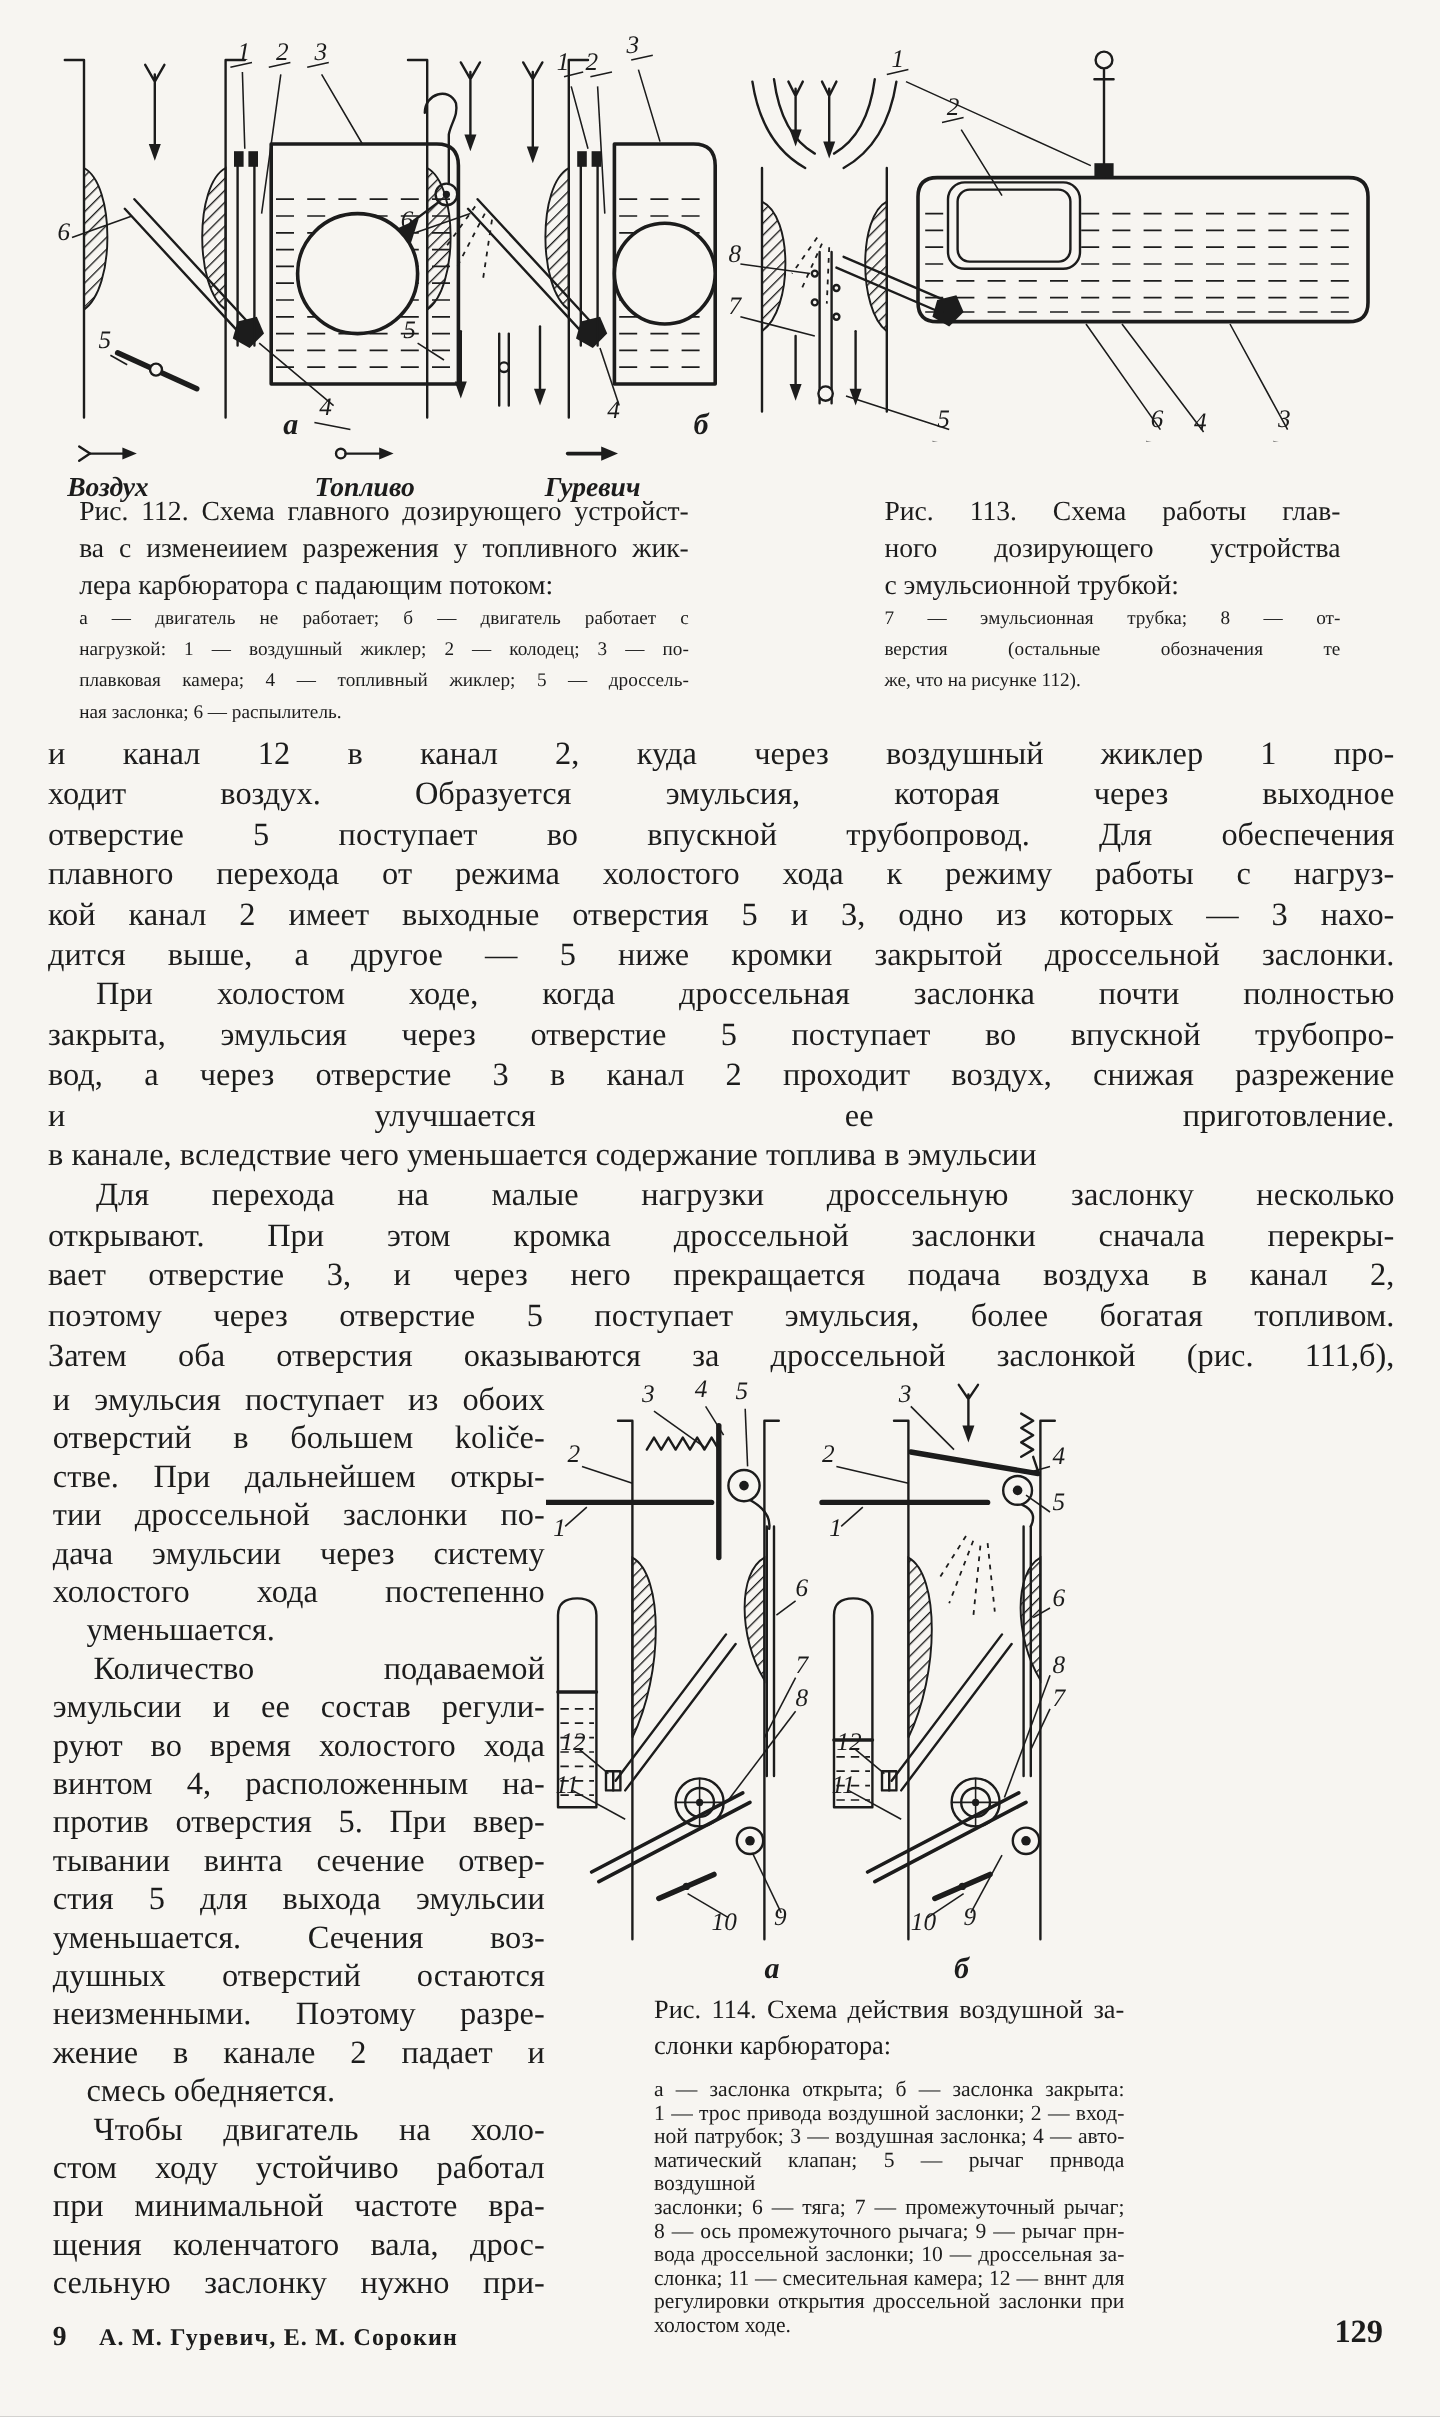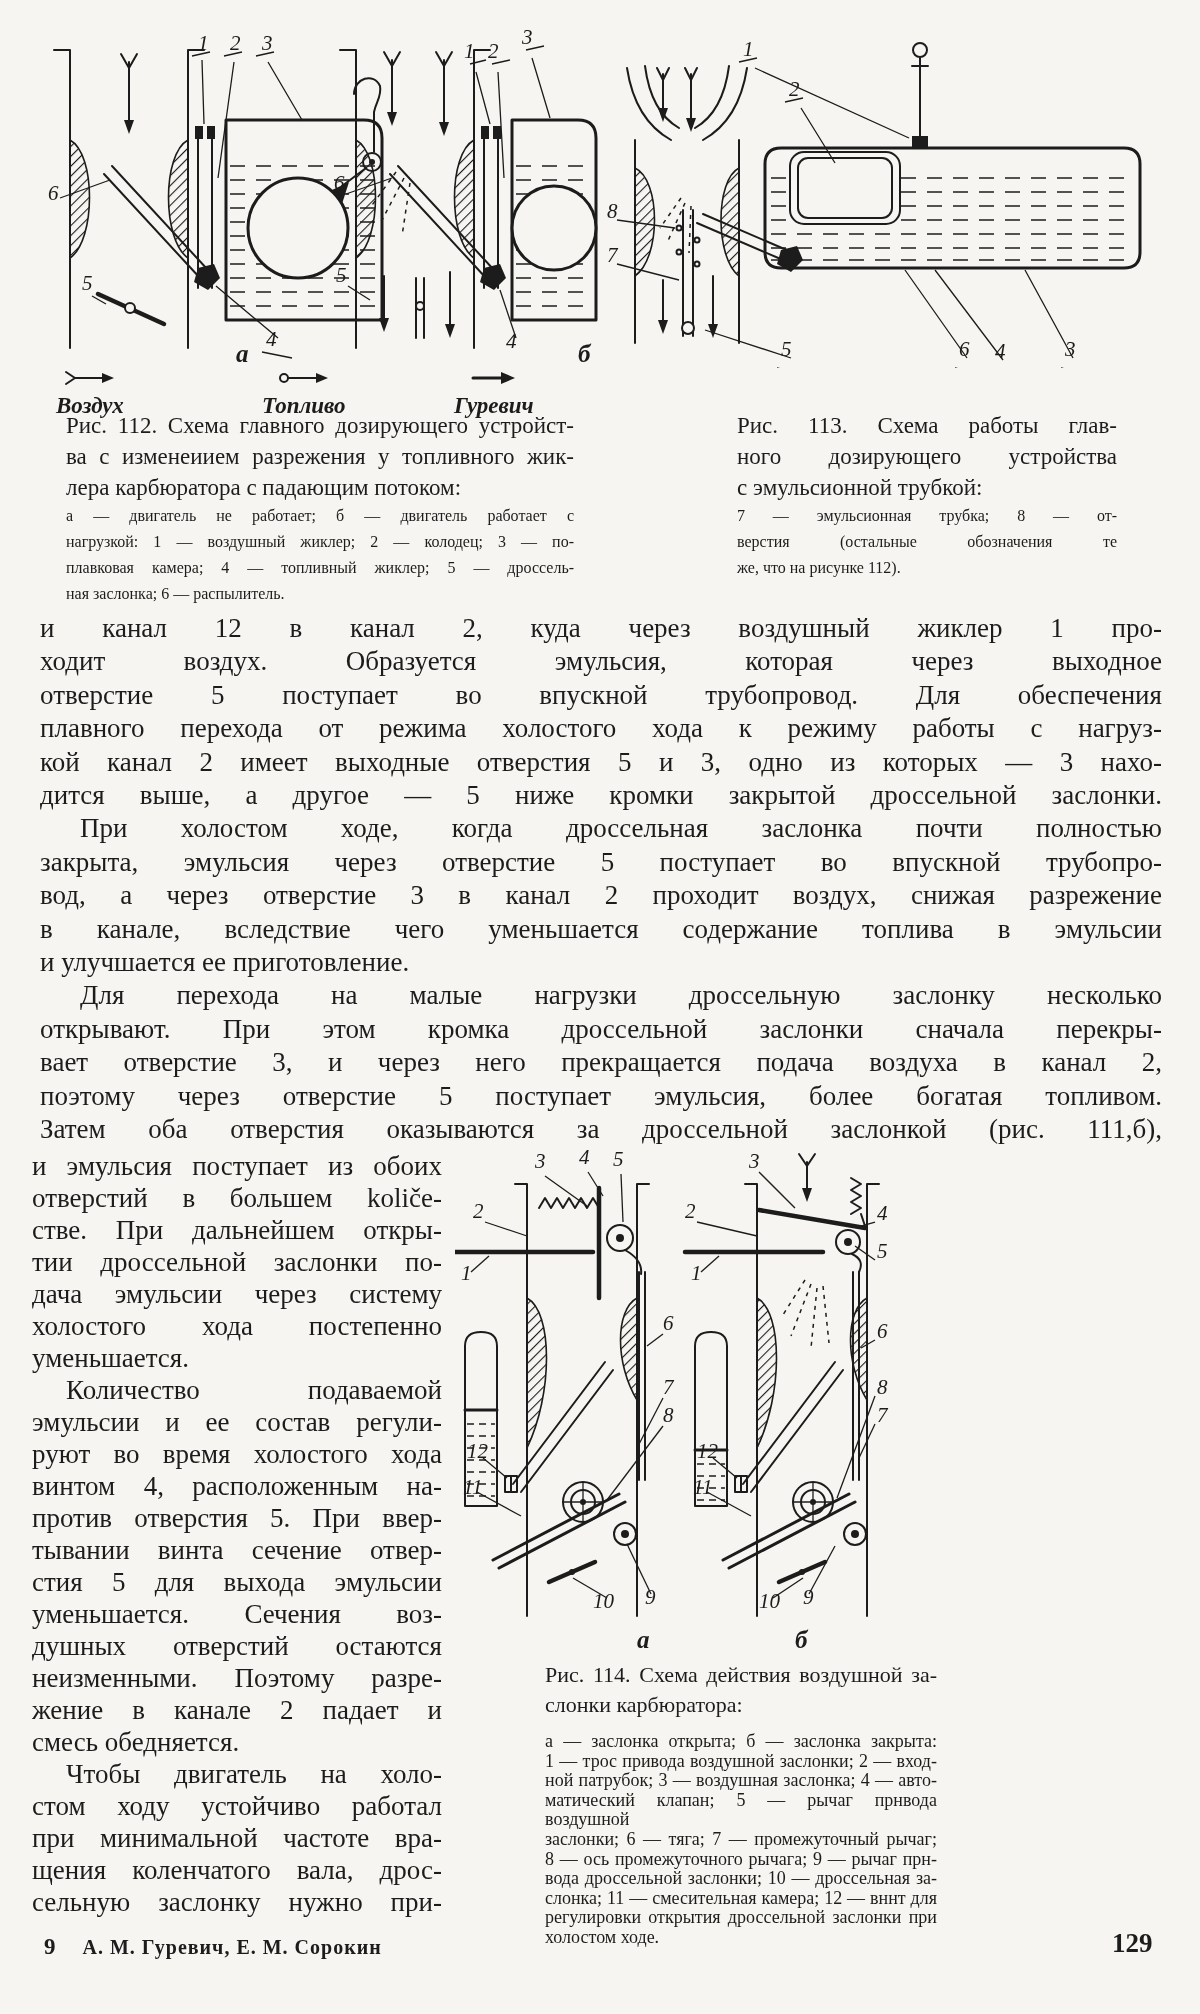--- a/index.html
+++ b/index.html
@@ -2,25 +2,25 @@
 <html><head>
 <meta charset="utf-8">
 <title>Document</title>
 <style>
   html,body{margin:0;padding:0;background:#9a9a9a;}
   .page{position:relative;width:1200px;height:2014px;background:#f7f5f1;color:#1c1c1c;
         font-family:"Liberation Serif",serif;overflow:hidden;}
   .abs{position:absolute;}
   .tl{text-align:justify;text-align-last:justify;}
   #body-wide{left:40px;top:612px;width:1122px;font-size:27px;line-height:33.4px;}
-  #body-col{left:32px;top:1150px;width:410px;font-size:27px;line-height:32px;}
+  #body-col{left:44px;top:1150px;width:410px;font-size:27px;line-height:32px;}
   #body-wide .tl:nth-child(7),#body-wide .tl:nth-child(12){text-indent:40px;}
   #body-wide .tl:nth-child(11){text-align-last:left;}
   #body-col .tl:nth-child(8),#body-col .tl:nth-child(20){text-indent:34px;}
-  #body-col .tl:nth-child(7),#body-col .tl:nth-child(19){text-align-last:left;}
+  #body-col .tl:nth-child(7),#body-col .tl:nth-child(19){text-align-last:left;margin-left:28px;}
   .cap-title{font-size:23px;line-height:31px;}
   .cap-title .tl:last-child{text-align-last:left;}
   .cap-small{margin-top:0;font-size:16px;line-height:26px;}
   .cap-small .tl:last-child{text-align-last:left;}
   #cap112{left:66px;top:410px;width:508px;}
   #cap113{left:737px;top:410px;width:380px;}
   #cap114{left:545px;top:1660px;width:392px;}
   #cap114 .cap-title{font-size:22px;line-height:30px;}
   #cap114 .cap-small{margin-top:12px;font-size:18px;line-height:19.6px;}
   #legend{left:50px;top:370px;width:600px;height:36px;}
@@ -278,22 +278,22 @@
   <div id="body-wide" class="abs">
       <div class="tl">и канал 12 в канал 2, куда через воздушный жиклер 1 про-</div>
       <div class="tl">ходит воздух. Образуется эмульсия, которая через выходное</div>
       <div class="tl">отверстие 5 поступает во впускной трубопровод. Для обеспечения</div>
       <div class="tl">плавного перехода от режима холостого хода к режиму работы с нагруз-</div>
       <div class="tl">кой канал 2 имеет выходные отверстия 5 и 3, одно из которых — 3 нахо-</div>
       <div class="tl">дится выше, а другое — 5 ниже кромки закрытой дроссельной заслонки.</div>
       <div class="tl">При холостом ходе, когда дроссельная заслонка почти полностью</div>
       <div class="tl">закрыта, эмульсия через отверстие 5 поступает во впускной трубопро-</div>
       <div class="tl">вод, а через отверстие 3 в канал 2 проходит воздух, снижая разрежение</div>
+      <div class="tl">и улучшается ее приготовление.</div>
       <div class="tl">в канале, вследствие чего уменьшается содержание топлива в эмульсии</div>
-      <div class="tl">и улучшается ее приготовление.</div>
       <div class="tl">Для перехода на малые нагрузки дроссельную заслонку несколько</div>
       <div class="tl">открывают. При этом кромка дроссельной заслонки сначала перекры-</div>
       <div class="tl">вает отверстие 3, и через него прекращается подача воздуха в канал 2,</div>
       <div class="tl">поэтому через отверстие 5 поступает эмульсия, более богатая топливом.</div>
       <div class="tl">Затем оба отверстия оказываются за дроссельной заслонкой (рис. 111,б),</div>
     </div>
   <div id="body-col" class="abs">
       <div class="tl">и эмульсия поступает из обоих</div>
       <div class="tl">отверстий в большем količе-</div>
       <div class="tl">стве. При дальнейшем откры-</div>

